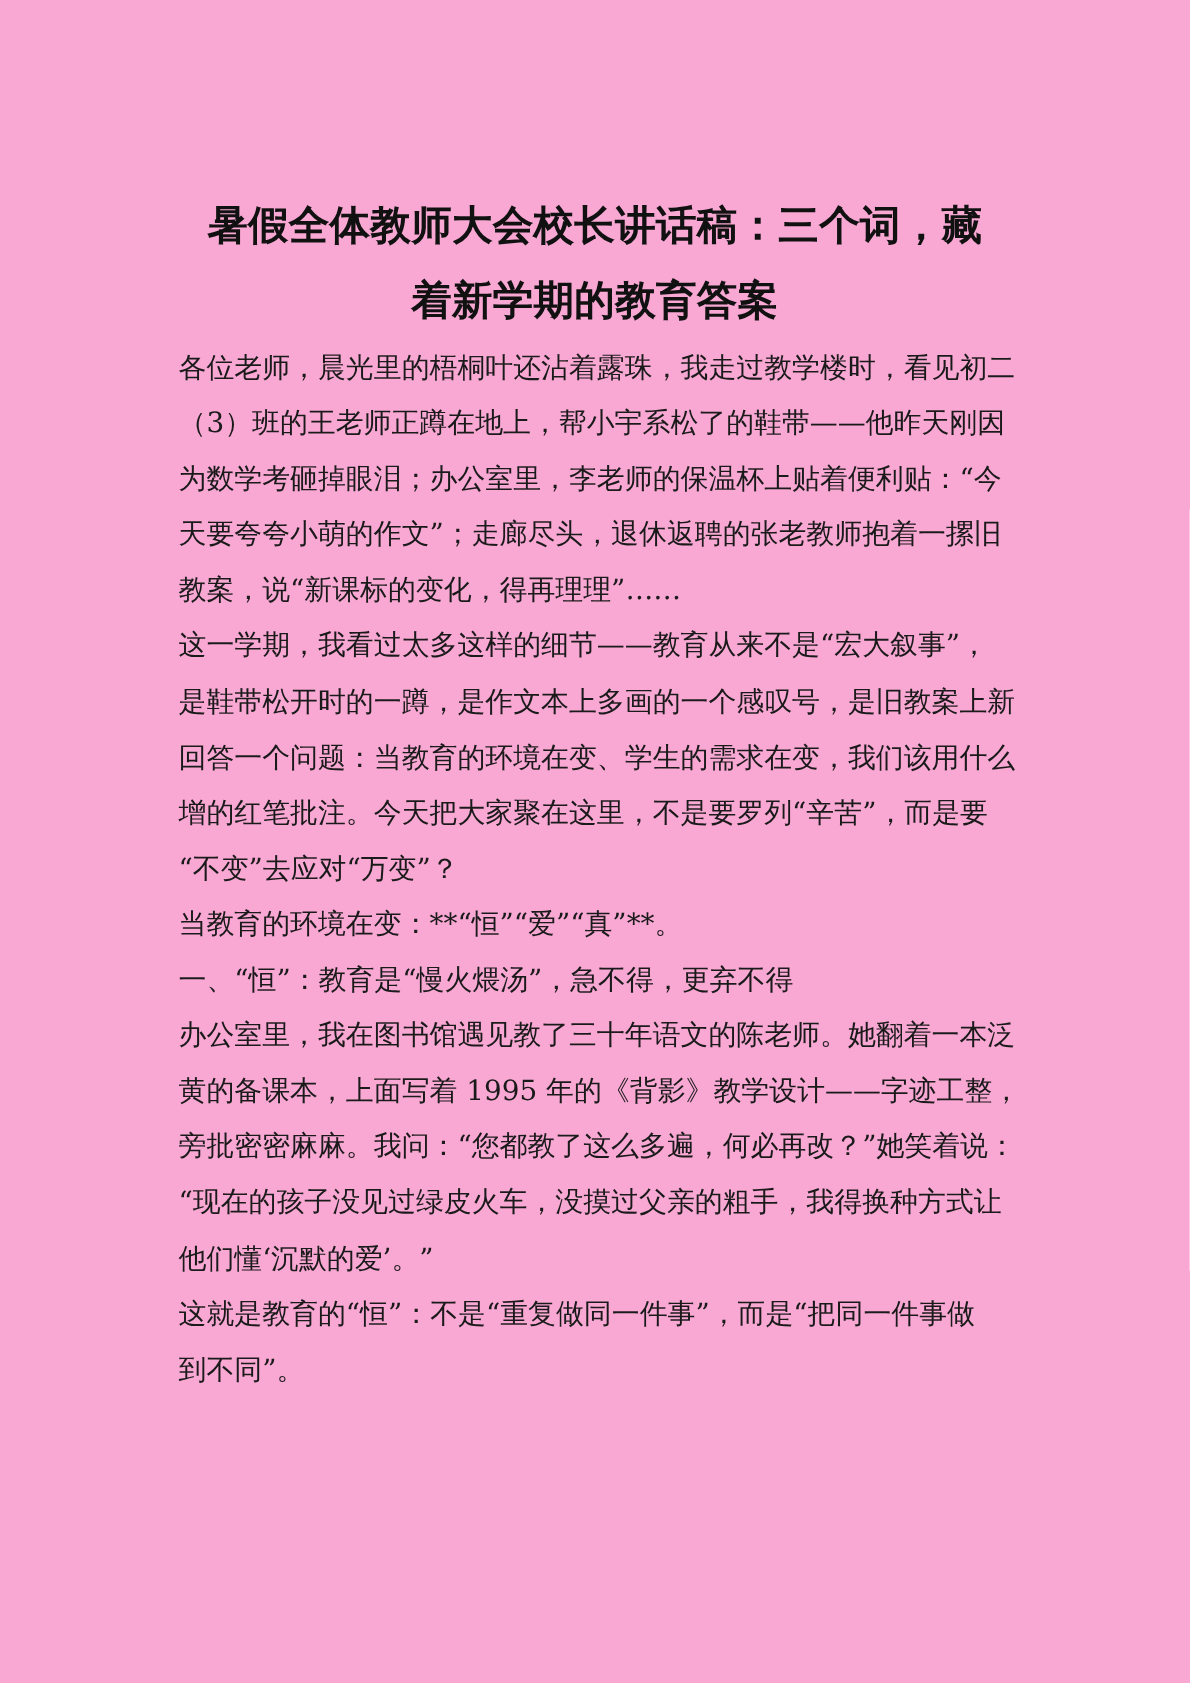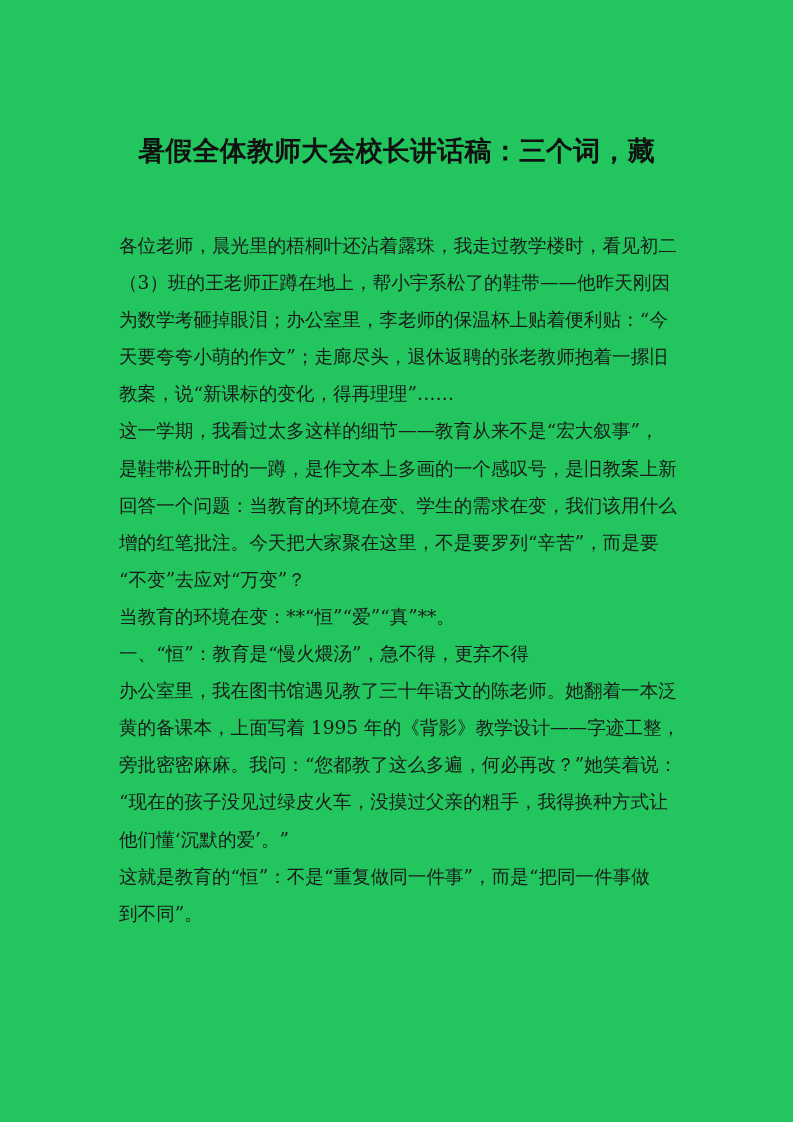--- a/index.html
+++ b/index.html
@@ -1,18 +1,18 @@
 <!DOCTYPE html>
 <html><head>
 <meta charset="utf-8">
 <style>
   html, body { margin: 0; padding: 0; background: #ffffff; }
   body { width: 793px; height: 1122px; position: relative; overflow: hidden; }
   .page {
-    position: absolute; left: 0; top: 0; width: 793px; height: 1122px; background: #22c55e;
+    position: absolute; left: 0; top: 0; width: 793px; height: 1122px; background: #f9a8d4;
   }
   .title {
     position: absolute; left: 110px; top: 126px; width: 573px;
     font-family: "DejaVu Sans", sans-serif; font-weight: bold;
     font-size: 27px; line-height: 50px; color: #111; text-align: center;
     letter-spacing: 0.2px;
   }
   .title span { display: block; }
   .body {
     position: absolute; left: 119px; top: 227px; width: 560px;
@@ -20,20 +20,21 @@
     color: #1a1a1a; text-align: justify;
   }
   .line { display: block; white-space: nowrap; }
 </style>
 </head>
 <body>
 
 <div class="page">
   <div class="title">
     <span class="line">暑假全体教师大会校长讲话稿：三个词，藏</span>
+    <span class="line">着新学期的教育答案</span>
   </div>
 
   <div class="body">
     <span class="line">各位老师，晨光里的梧桐叶还沾着露珠，我走过教学楼时，看见初二</span>
     <span class="line">（3）班的王老师正蹲在地上，帮小宇系松了的鞋带——他昨天刚因</span>
     <span class="line">为数学考砸掉眼泪；办公室里，李老师的保温杯上贴着便利贴：“今</span>
     <span class="line">天要夸夸小萌的作文”；走廊尽头，退休返聘的张老教师抱着一摞旧</span>
     <span class="line">教案，说“新课标的变化，得再理理”……</span>
     <span class="line">这一学期，我看过太多这样的细节——教育从来不是“宏大叙事”，</span>
     <span class="line">是鞋带松开时的一蹲，是作文本上多画的一个感叹号，是旧教案上新</span>

